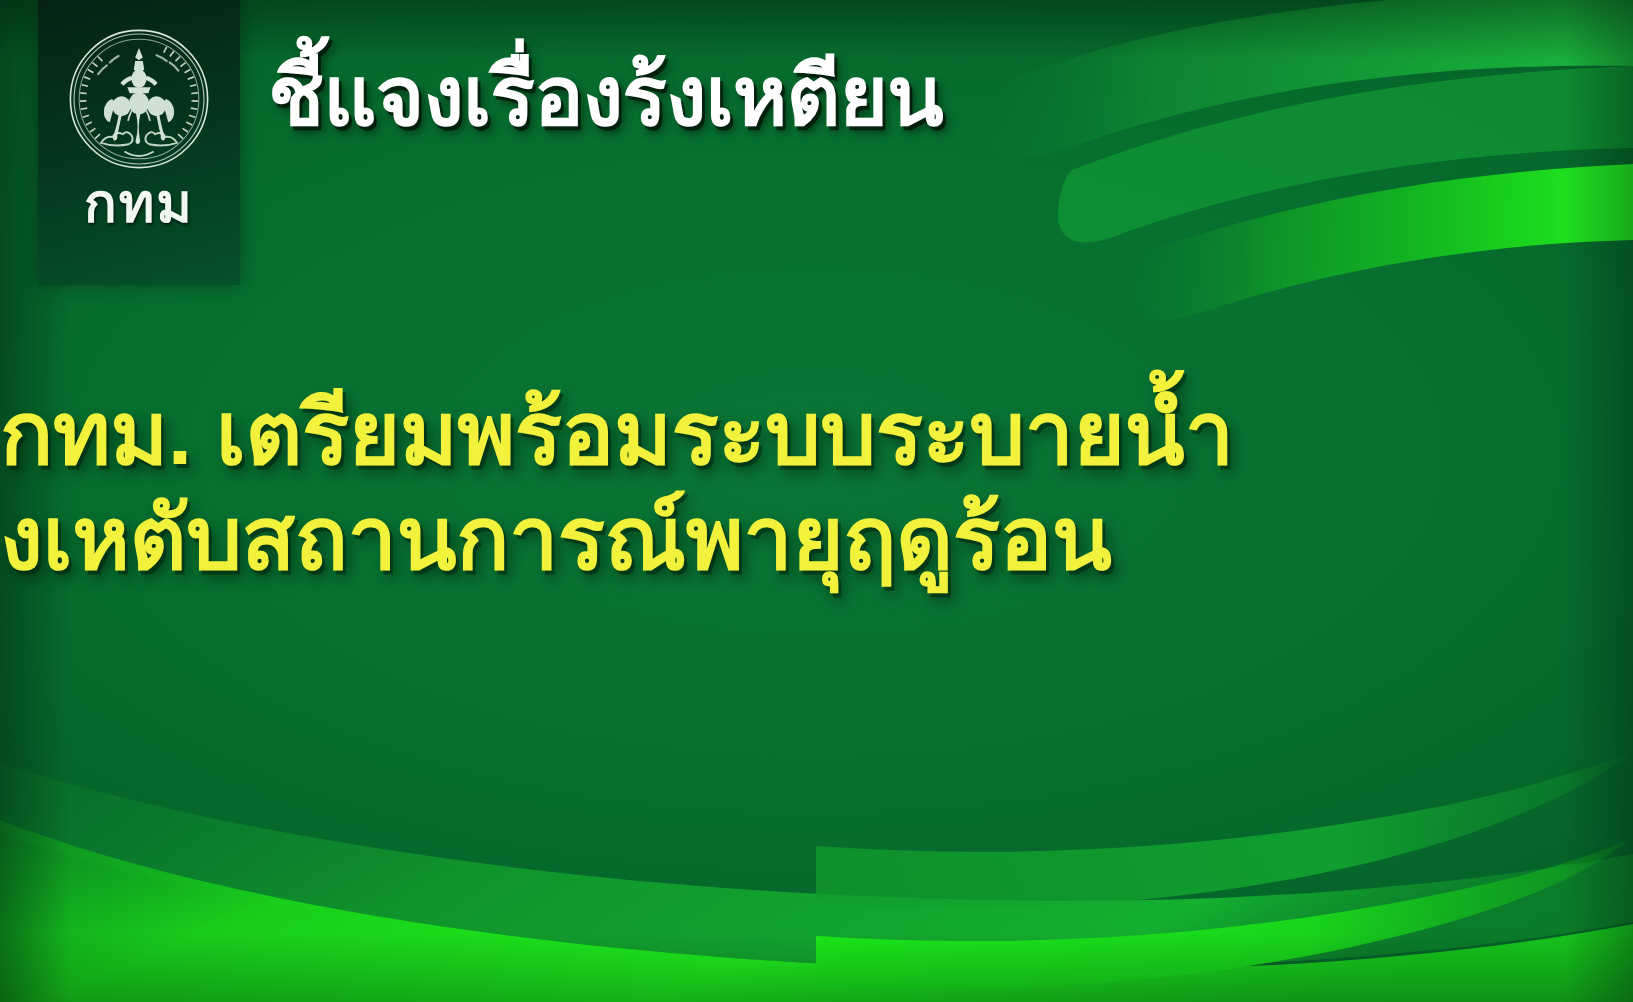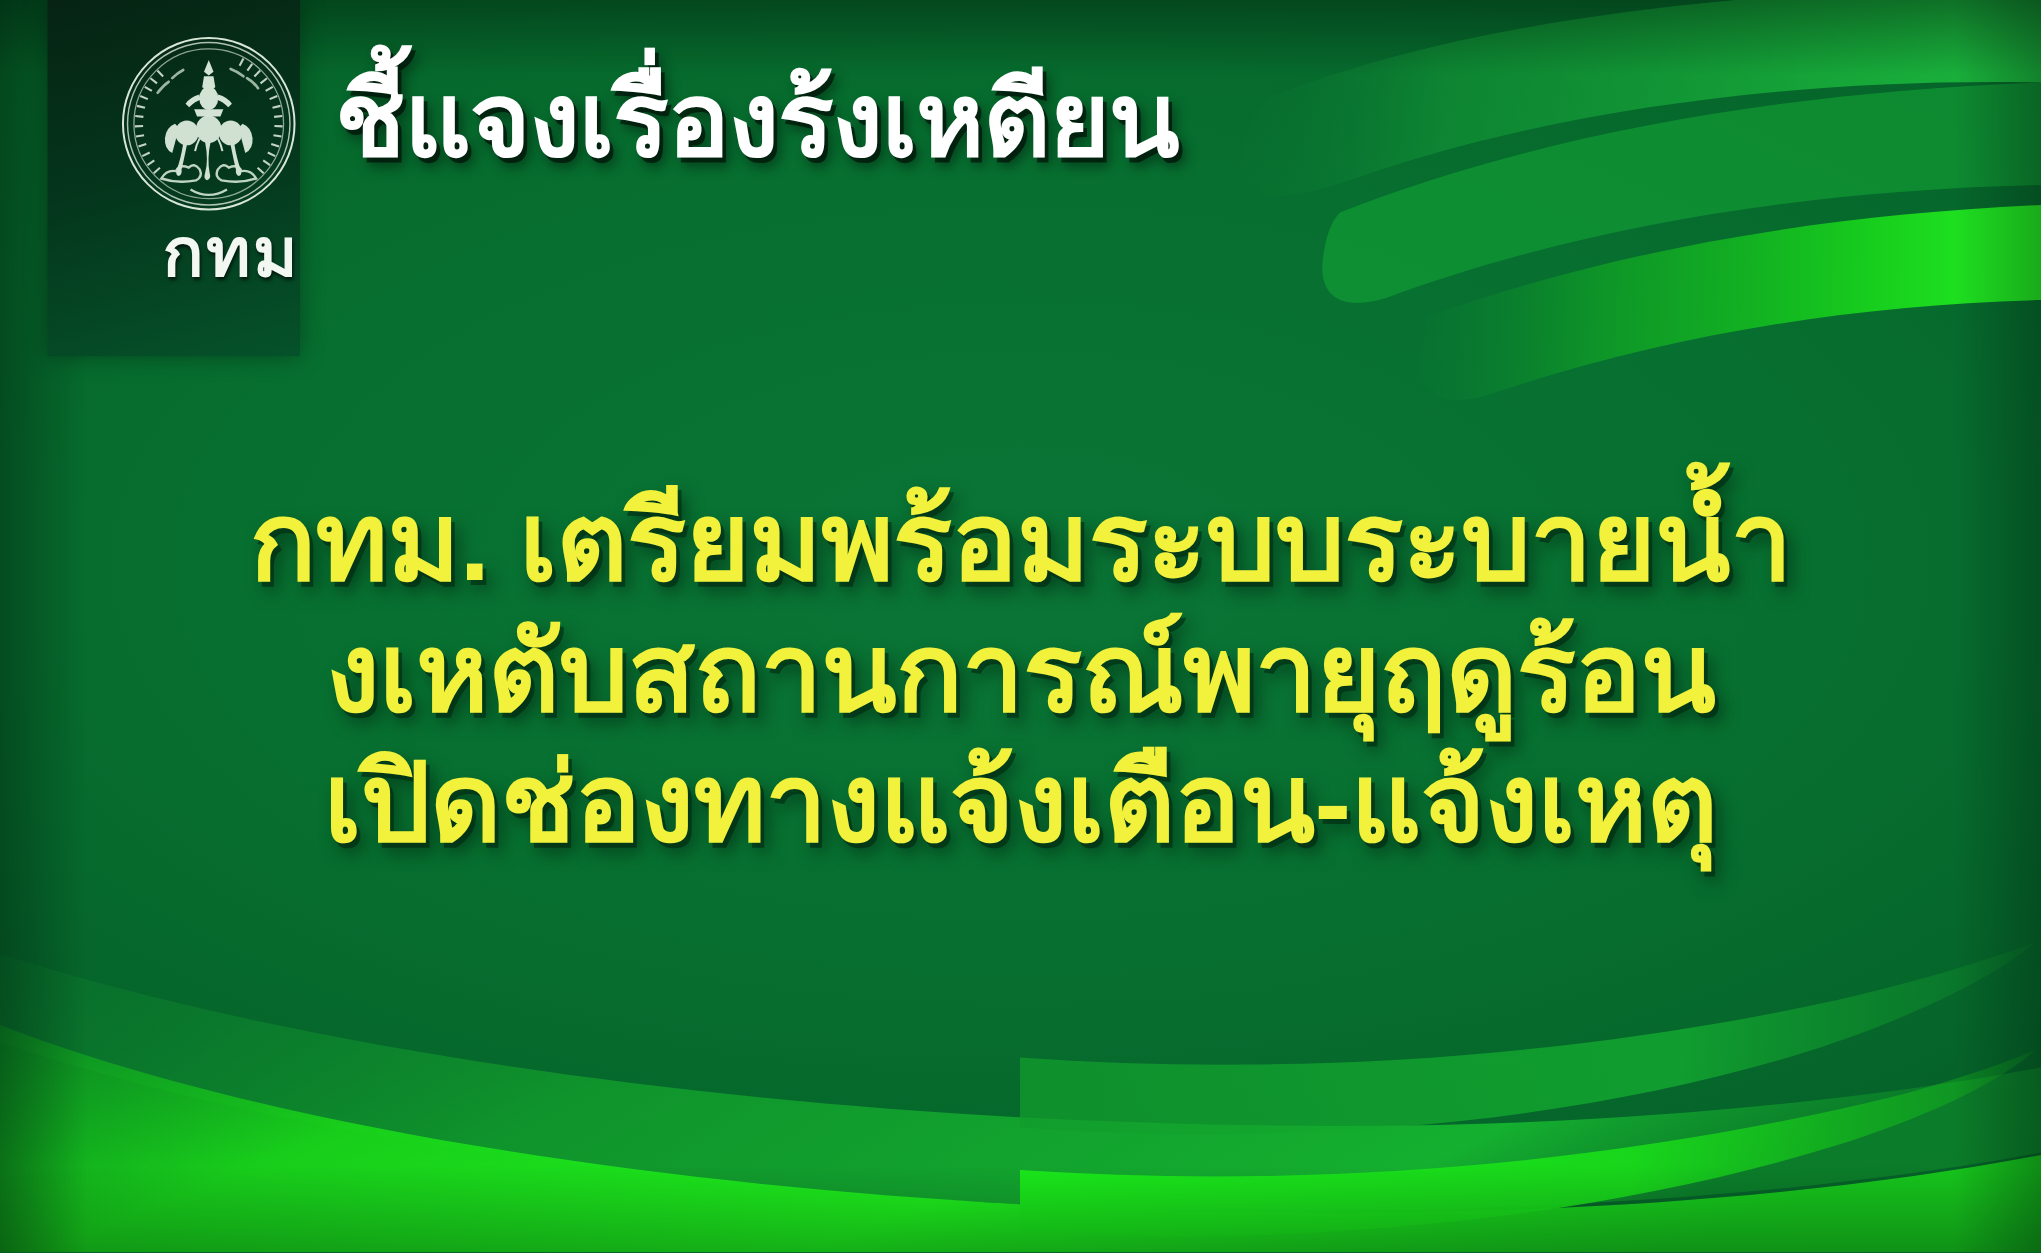--- a/index.html
+++ b/index.html
@@ -53,21 +53,21 @@
   
   .logo-panel {
     position: absolute;
     left: 38px;
     top: 0px;
     width: 202px;
     height: 285px;
     background: linear-gradient(165deg, #062313 0%, #04361c 48%, #05522a 100%);
     display: flex;
     flex-direction: column;
-    align-items: flex-end;
+    align-items: center;
     justify-content: flex-start;
     box-shadow: 0 0 18px rgba(0,0,0,.35);
   }
   .seal-wrap {
     margin-top: 26px;
     width: 146px;
     height: 146px;
   }
   .seal-wrap svg { display: block; width: 146px; height: 146px; }
   .logo-abbr {
@@ -95,21 +95,21 @@
        3px 4px 0px rgba(0,0,0,.55),
        5px 7px 10px rgba(0,0,0,.45);
   }
 
   
   .headline {
     position: absolute;
     left: 0;
     right: 0;
     top: 382px;
-    text-align: center;
+    text-align: left;
   }
   .headline-line {
     color: #f2f23c;
     font-size: 88px;
     font-weight: 700;
     line-height: 1.19;
     letter-spacing: -0.5px;
     white-space: nowrap;
     text-shadow:
        3px 4px 0px rgba(0,35,14,.55),
@@ -266,16 +266,15 @@
       </svg>
     </div>
     <div class="logo-abbr">กทม</div>
   </div>
 
   <div class="header-title">ชี้แจงเรื่องร้งเหตียน</div>
 
   <div class="headline">
     <div class="headline-line">กทม. เตรียมพร้อมระบบระบายน้ำ</div>
     <div class="headline-line">งเหตับสถานการณ์พายุฤดูร้อน</div>
-    <div class="headline-line">เปิดช่องทางแจ้งเตือน-แจ้งเหตุ</div>
   </div>
 
 </div>
 
 </body></html>

